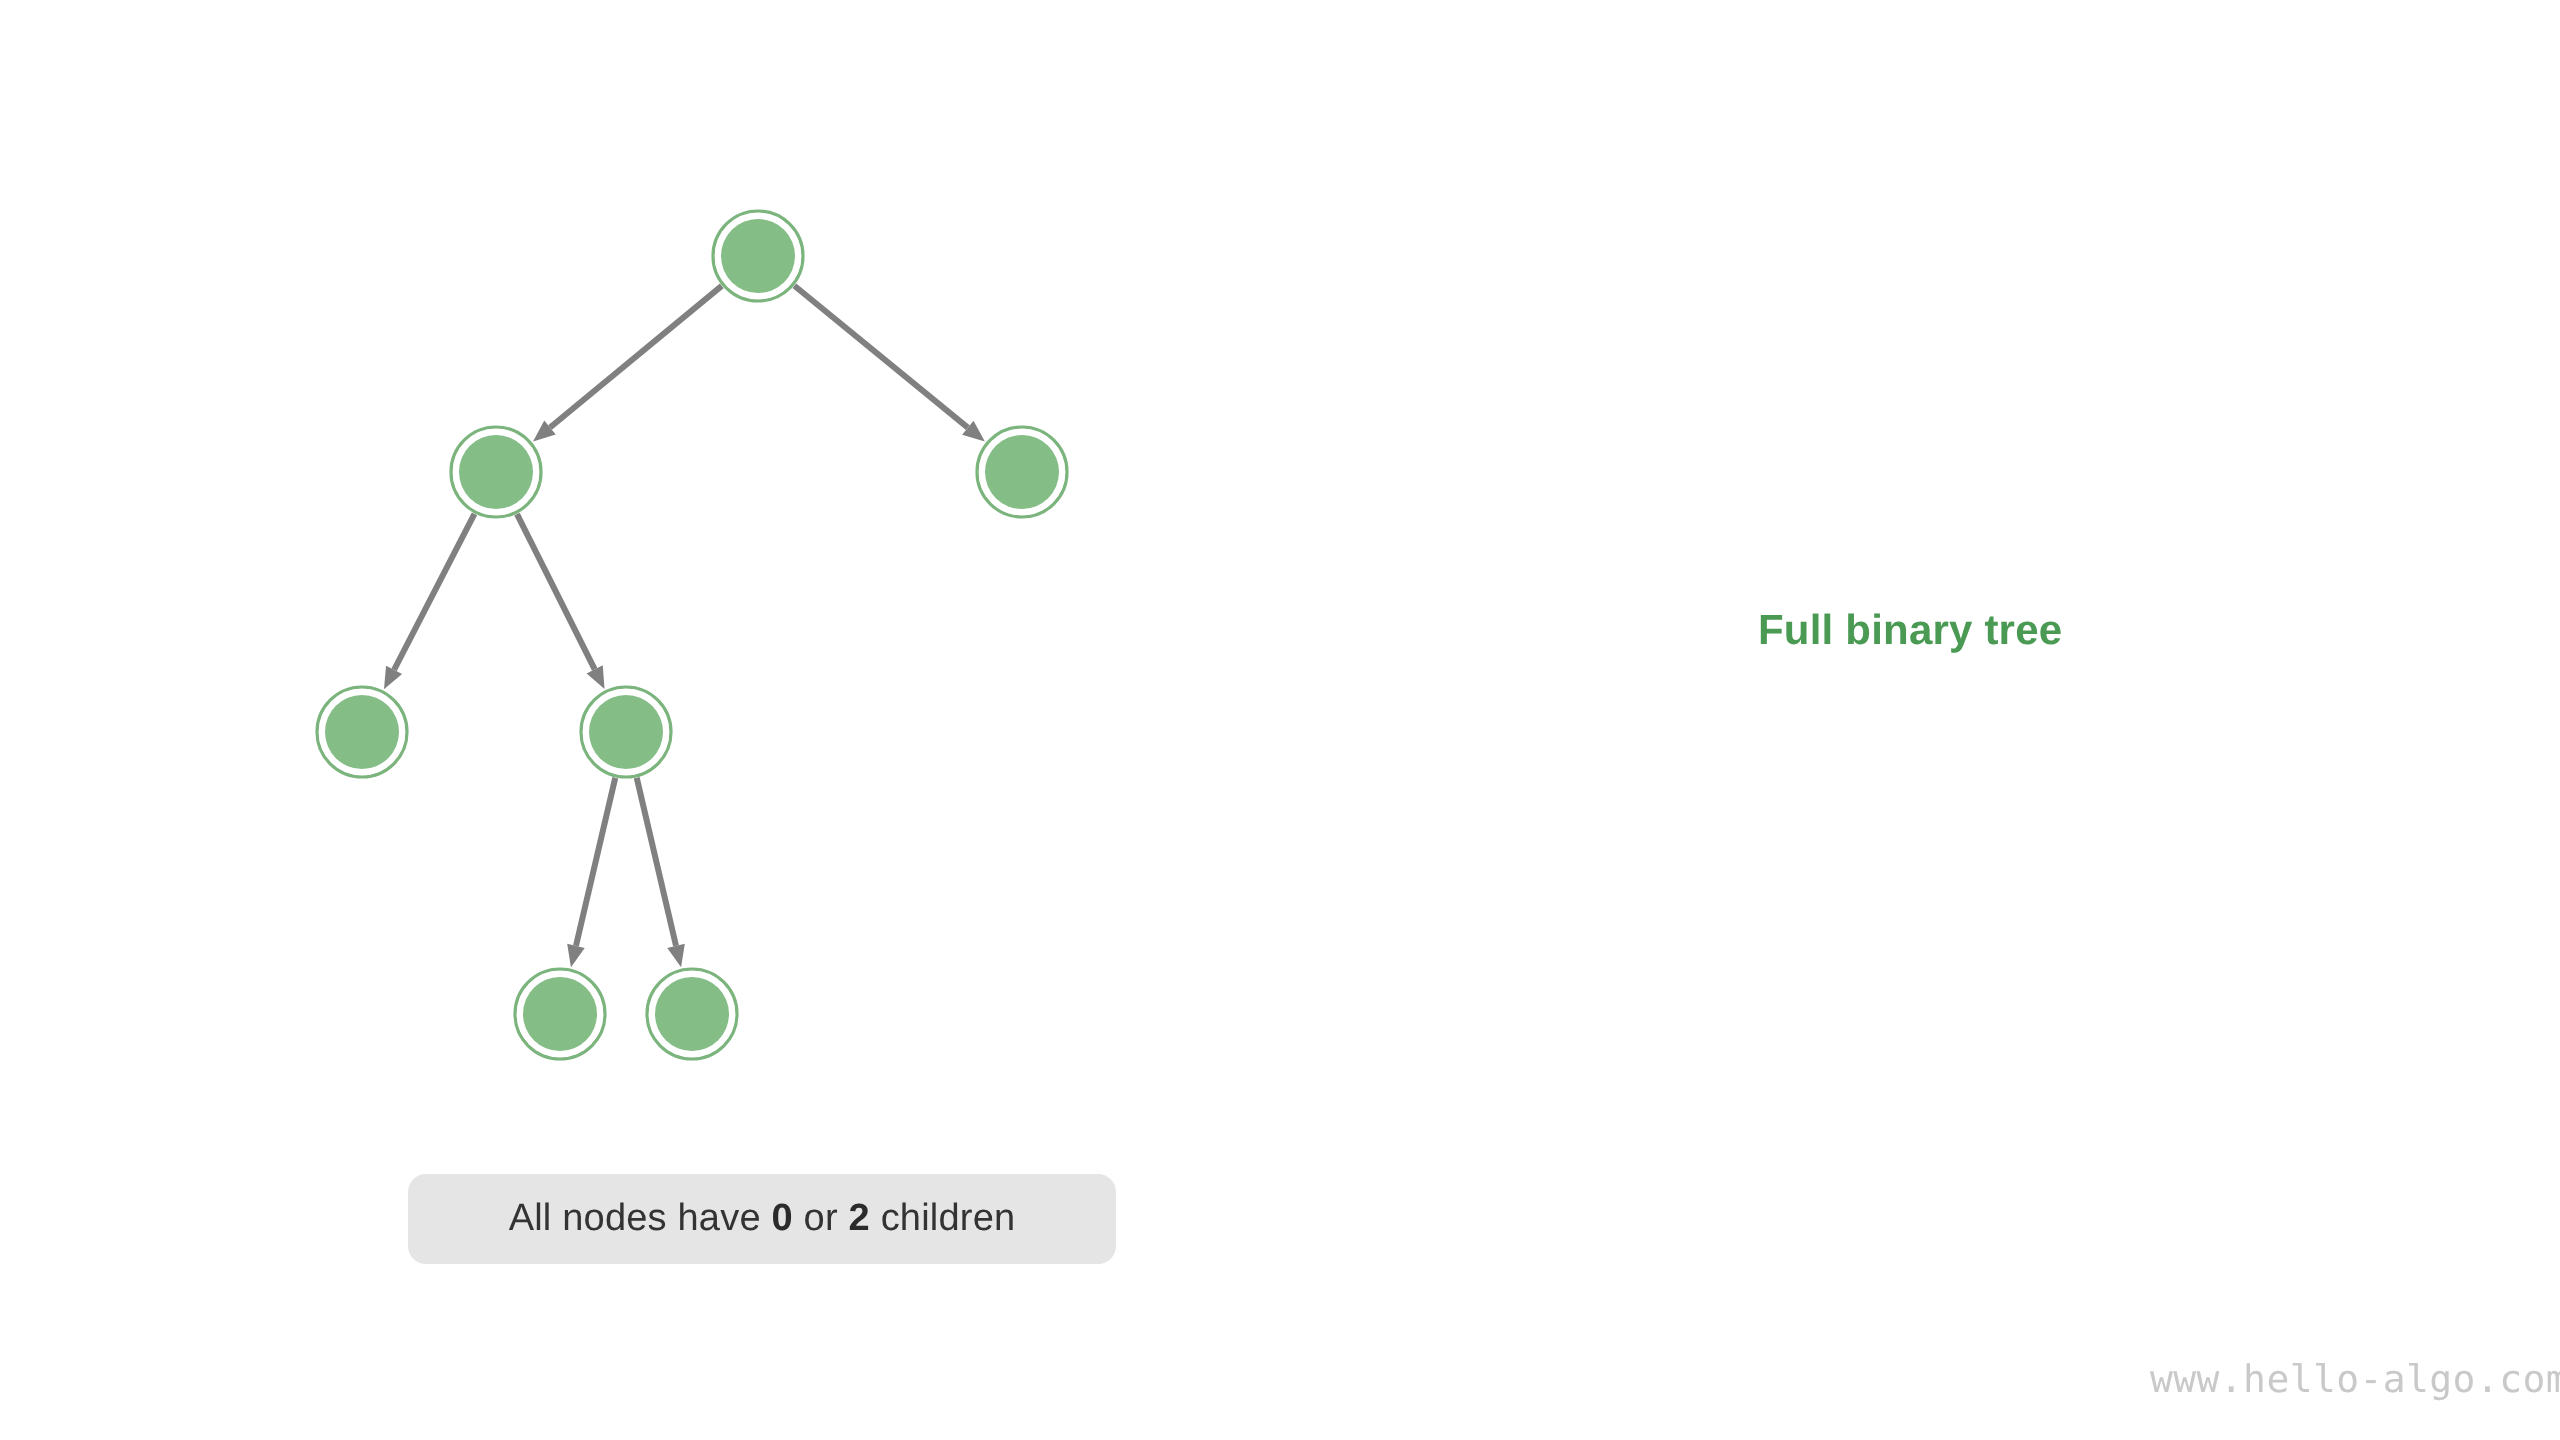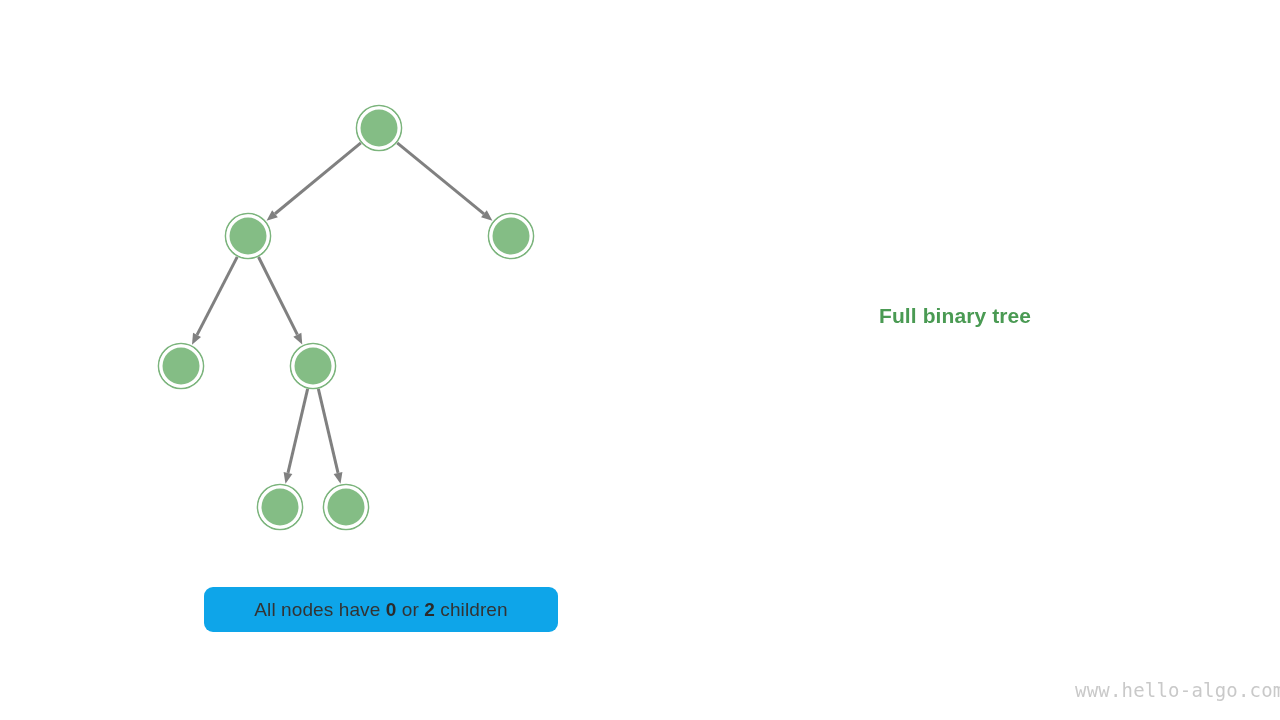--- a/index.html
+++ b/index.html
@@ -124,19 +124,19 @@
         <g>
           <circle cx="346" cy="507" r="22.5" fill="none" stroke="#7bb47c" stroke-width="1.6"></circle>
           <circle cx="346" cy="507" r="20.3" fill="none" stroke="#ffffff" stroke-width="2.5"></circle>
           <circle cx="346" cy="507" r="18.5" fill="#84bd85"></circle>
         </g>
       </g>
   </svg>
 
   <div class="diagram-title" style="left: 879px; top: 304px; color: rgb(74, 154, 83); font-size: 21px;">Full binary tree</div>
 
-  <div class="caption-box" style="left: 204px; top: 587px; width: 354px; height: 45px; background: #0ea5e9;">
+  <div class="caption-box" style="left: 204px; top: 587px; width: 354px; height: 45px; background: #e5e5e5;">
     <span class="caption-text" style="color: rgb(51, 51, 51);"><span>All nodes have </span><b>0</b><span> or </span><b>2</b><span> children</span></span>
   </div>
 
   <div class="watermark" style="left: 1075px; top: 679px; color: rgb(201, 201, 201);">www.hello-algo.com</div>
 
 </div>
 
 </body></html>

